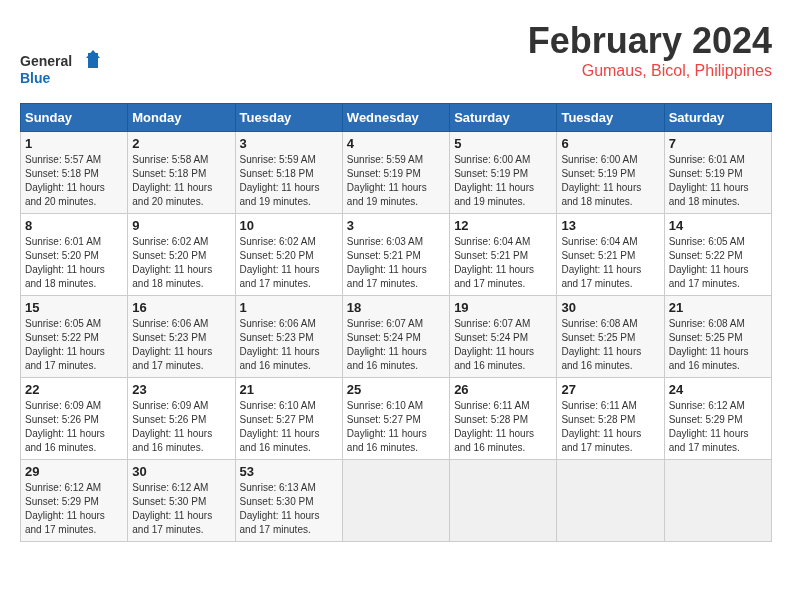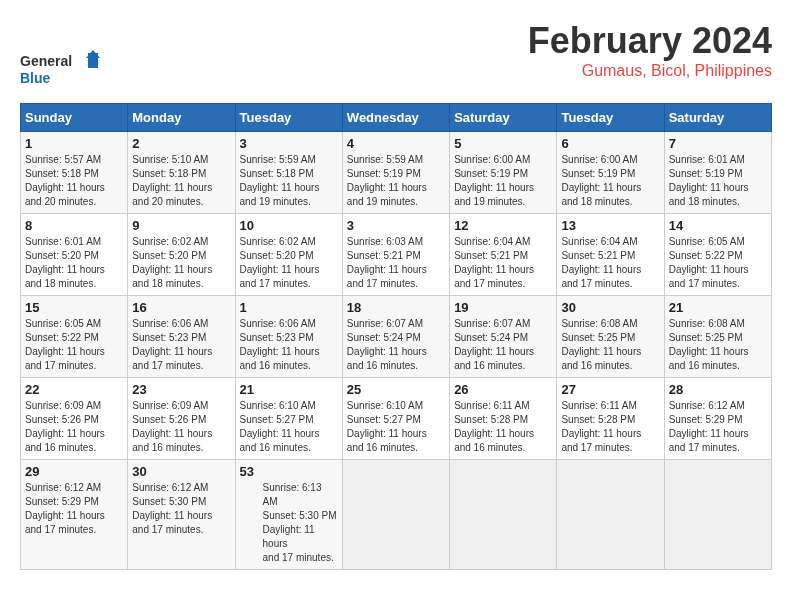--- a/index.html
+++ b/index.html
@@ -112,21 +112,21 @@
   <tr>
         <td>
           <span class="day-number">1</span>
           <div class="day-info" style="white-space: pre-line;">Sunrise: 5:57 AM
 Sunset: 5:18 PM
 Daylight: 11 hours
 and 20 minutes.</div>
         </td>
         <td>
           <span class="day-number">2</span>
-          <div class="day-info" style="white-space: pre-line;">Sunrise: 5:10 AM
+          <div class="day-info" style="white-space: pre-line;">Sunrise: 5:58 AM
 Sunset: 5:18 PM
 Daylight: 11 hours
 and 20 minutes.</div>
         </td>
         <td>
           <span class="day-number">3</span>
           <div class="day-info" style="white-space: pre-line;">Sunrise: 5:59 AM
 Sunset: 5:18 PM
 Daylight: 11 hours
 and 19 minutes.</div>
@@ -299,21 +299,21 @@
 and 16 minutes.</div>
         </td>
         <td>
           <span class="day-number">27</span>
           <div class="day-info" style="white-space: pre-line;">Sunrise: 6:11 AM
 Sunset: 5:28 PM
 Daylight: 11 hours
 and 17 minutes.</div>
         </td>
         <td>
-          <span class="day-number">28</span>
+          <span class="day-number">24</span>
           <div class="day-info" style="white-space: pre-line;">Sunrise: 6:12 AM
 Sunset: 5:29 PM
 Daylight: 11 hours
 and 17 minutes.</div>
         </td>
       </tr>
       <tr>
         <td>
           <span class="day-number">29</span>
           <div class="day-info" style="white-space: pre-line;">Sunrise: 6:12 AM
@@ -323,21 +323,21 @@
         </td>
         <td>
           <span class="day-number">30</span>
           <div class="day-info" style="white-space: pre-line;">Sunrise: 6:12 AM
 Sunset: 5:30 PM
 Daylight: 11 hours
 and 17 minutes.</div>
         </td>
         <td>
           <span class="day-number">53</span>
-          <div class="day-info" style="white-space: pre-line; margin-left: 23px;">Sunrise: 6:13 AM
+          <div class="day-info" style="white-space: pre-line;">Sunrise: 6:13 AM
 Sunset: 5:30 PM
 Daylight: 11 hours
 and 17 minutes.</div>
         </td>
         <td class="empty-cell"></td>
         <td class="empty-cell"></td>
         <td class="empty-cell"></td>
         <td class="empty-cell"></td>
       </tr>
     </tbody>

